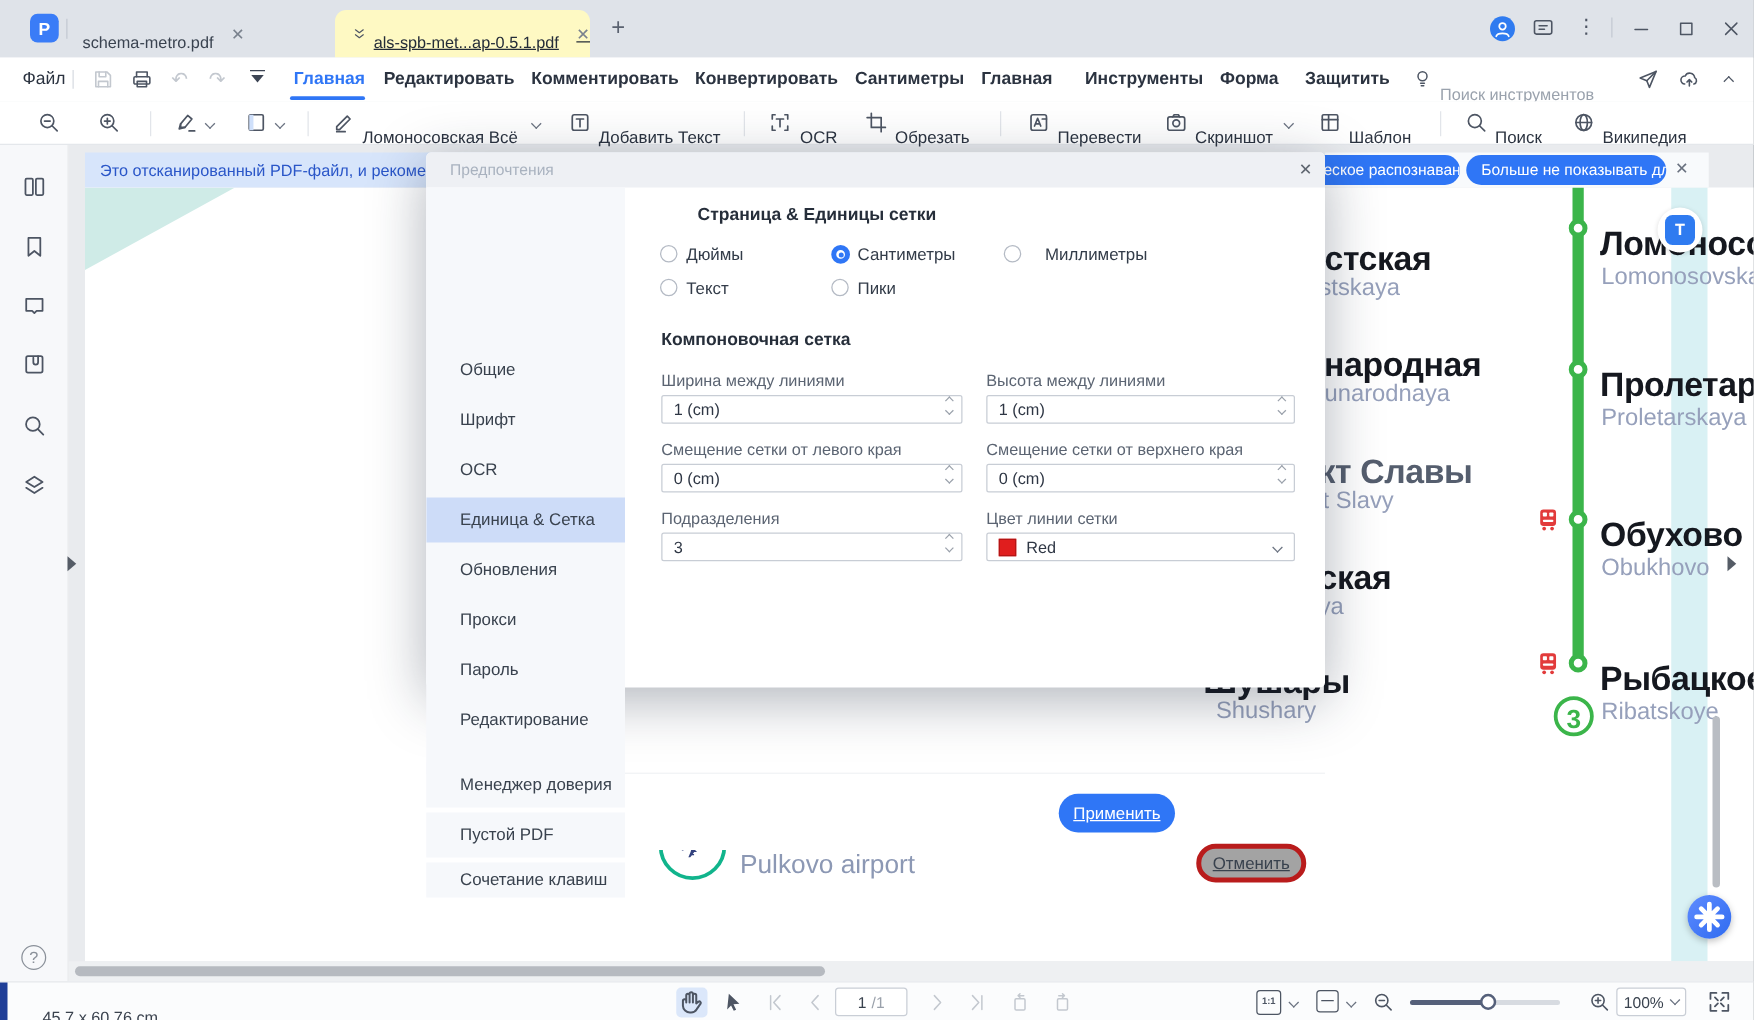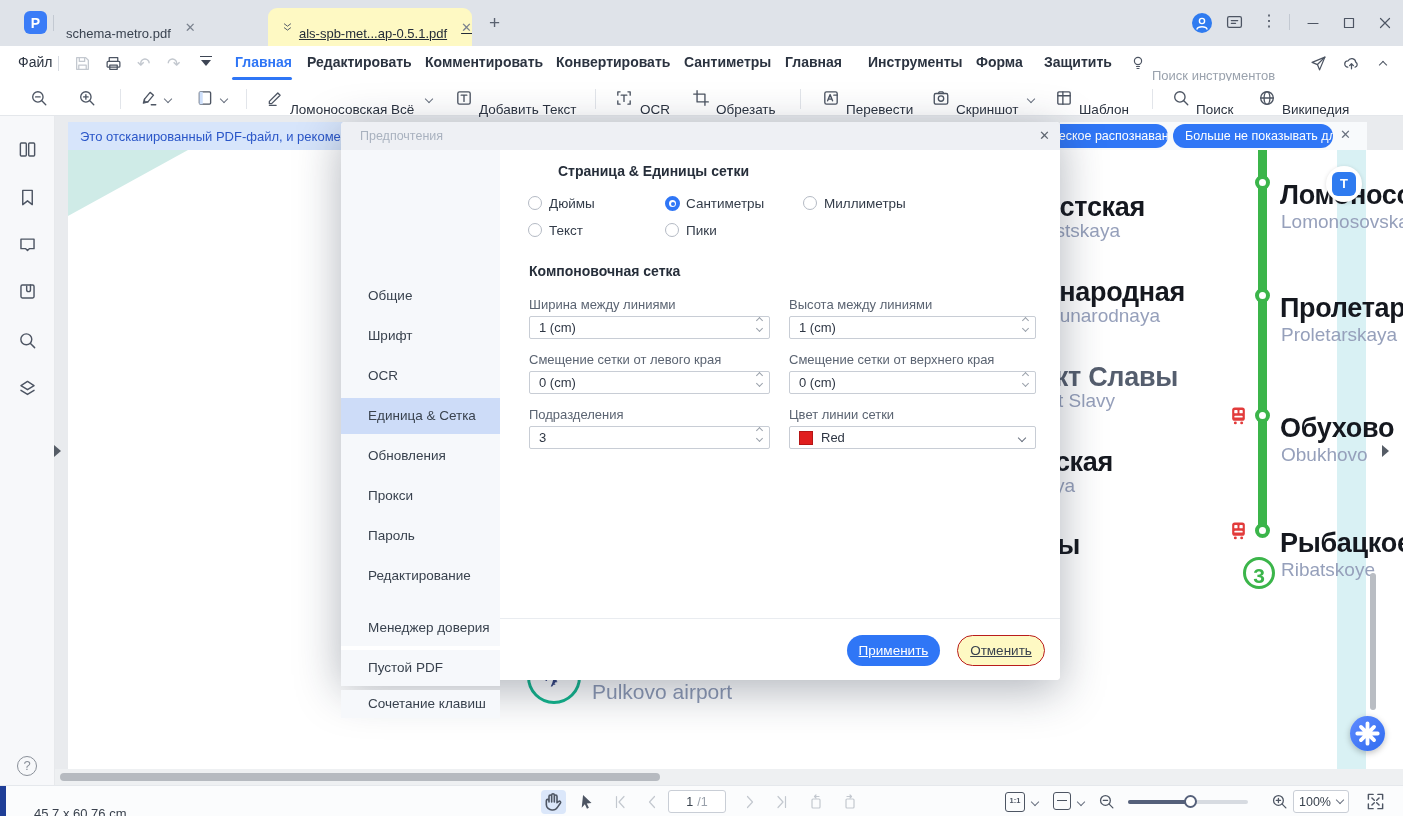--- a/index.html
+++ b/index.html
@@ -43,21 +43,21 @@
   .spin .chev{width:5px;height:5px;border-color:#9aa1ab;}
   .radio{width:14px;height:14px;border-radius:50%;border:1px solid #b4bac4;background:#fff;position:absolute;}
   .radio.on{border:4px solid #2f76f6;width:15px;height:15px;}
   .radio.on::after{content:"";position:absolute;left:1.5px;top:1.5px;width:4px;height:4px;border-radius:50%;background:#2f76f6;}
   .rlabel{font-size:13.5px;color:#333c49;position:absolute;}
   .flabel{font-size:13px;color:#5b6472;position:absolute;white-space:nowrap;}
   .dmenu-item{position:absolute;left:0;width:159px;height:36px;line-height:36px;padding-left:27px;font-size:13.5px;color:#39424e;white-space:nowrap;overflow:hidden;}
   .dmenu-item.sel{background:#cddcf8;}
   .btn{position:absolute;height:31px;border-radius:16px;font-size:13.5px;display:flex;align-items:center;justify-content:center;text-decoration:underline;}
   .btn.primary{background:#2f76f6;color:#fff;}
-  .btn.ghost{background:#fef9c3;border:1px solid #b91c1c;color:#39424e;}
+  .btn.ghost{background:#a3a3a3;border:4px solid #b91c1c;color:#39424e;margin-top:40px;}
   .sb-icon{position:absolute;left:18px;}
   .statusbar{left:0;top:785px;width:1403px;height:31px;background:#fbfcfd;border-top:1px solid #e5e8ec;}
   .sbox{position:absolute;border:1px solid #c9ced6;border-radius:3px;background:#fff;font-size:12.5px;color:#39424e;display:flex;align-items:center;justify-content:center;}
 </style>
 </head>
 <body>
 
 <div class="app">
 
   <div class="abs titlebar">
@@ -310,21 +310,21 @@
   <div class="abs" style="left:55px;top:769px;width:1348px;height:16px;background:#eef0f2;z-index:4;">
     <div style="position:absolute;left:5px;top:4px;width:600px;height:8px;border-radius:4px;background:#b6bac0;"></div>
   </div>
   <div class="abs" style="left:1382px;top:445px;width:0;height:0;border-top:6px solid transparent;border-bottom:6px solid transparent;border-left:7px solid #555c66;z-index:4;"></div>
   <div class="abs" style="left:1350px;top:716px;width:35px;height:35px;border-radius:50%;background:linear-gradient(135deg,#5e8bff,#2f6bf0);z-index:6;box-shadow:0 2px 6px rgba(0,0,0,.25);">
     <svg width="35" height="35" viewBox="0 0 24 24">
         <path d="M12 5v14M5 12h14M7.5 7.5l9 9M16.5 7.5l-9 9" stroke="#fff" stroke-width="2.6" stroke-linecap="round"></path>
       </svg>
   </div>
 
-  <div class="abs" style="left:341px;top:122px;width:719px;height:558px;background:#fff;border-radius:4px;box-shadow:0 10px 45px rgba(30,40,60,.35);z-index:20;">
+  <div class="abs" style="left:341px;top:122px;width:719px;height:428px;background:#fff;border-radius:4px;box-shadow:0 10px 45px rgba(30,40,60,.35);z-index:20;">
     <div style="position:absolute;left:0;top:0;width:719px;height:28px;background:#eef0f4;border-radius:4px 4px 0 0;">
       <span style="position:absolute;left:19px;top:7px;font-size:12.5px;color:#a9b2bf;">Предпочтения</span>
       <span style="position:absolute;left:698px;top:6px;font-size:13px;color:#5f6670;">✕</span>
     </div>
     <div style="position:absolute;left:0;top:28px;width:159px;height:468px;background:#f6f8fb;overflow:hidden;">
       <div class="dmenu-item" style="top:128px;">Общие</div>
       <div class="dmenu-item" style="top:168px;">Шрифт</div>
       <div class="dmenu-item" style="top:208px;">OCR</div>
       <div class="dmenu-item sel" style="top:248px;">Единица &amp; Сетка</div>
       <div class="dmenu-item" style="top:288px;">Обновления</div>
@@ -337,21 +337,21 @@
     <div class="dmenu-item" style="top:488px;left:0;background:#f6f8fb;z-index:1;">Менеджер доверия</div>
     <div class="dmenu-item" style="top:528px;left:0;background:#f6f8fb;z-index:1;">Пустой PDF</div>
     <div class="dmenu-item" style="top:468px;left:0;background:transparent;z-index:1;top:568px;height:28px;line-height:28px;background:#f6f8fb;">Сочетание клавиш</div>
 
     <div style="position:absolute;left:188px;top:41px;font-size:14px;font-weight:700;color:#262e3a;margin-left:29px;">Страница &amp; Единицы сетки</div>
     <div class="radio" style="left:187px;top:74px;"></div>
     <div class="rlabel" style="left:208px;top:74px;">Дюймы</div>
     <div class="radio on" style="left:324px;top:74px;"></div>
     <div class="rlabel" style="left:345px;top:74px;">Сантиметры</div>
     <div class="radio" style="left:462px;top:74px;"></div>
-    <div class="rlabel" style="left:483px;top:74px;text-align:right;">Миллиметры</div>
+    <div class="rlabel" style="left:495px;top:74px;text-align:right;">Миллиметры</div>
     <div class="radio" style="left:187px;top:101px;"></div>
     <div class="rlabel" style="left:208px;top:101px;">Текст</div>
     <div class="radio" style="left:324px;top:101px;"></div>
     <div class="rlabel" style="left:345px;top:101px;">Пики</div>
 
     <div style="position:absolute;left:188px;top:141px;font-size:14px;font-weight:700;color:#262e3a;">Компоновочная сетка</div>
 
     <div class="flabel" style="left:188px;top:175px;">Ширина между линиями</div>
     <div class="input" style="left:188px;top:194px;width:241px;">
         <span>1 (cm)</span>

